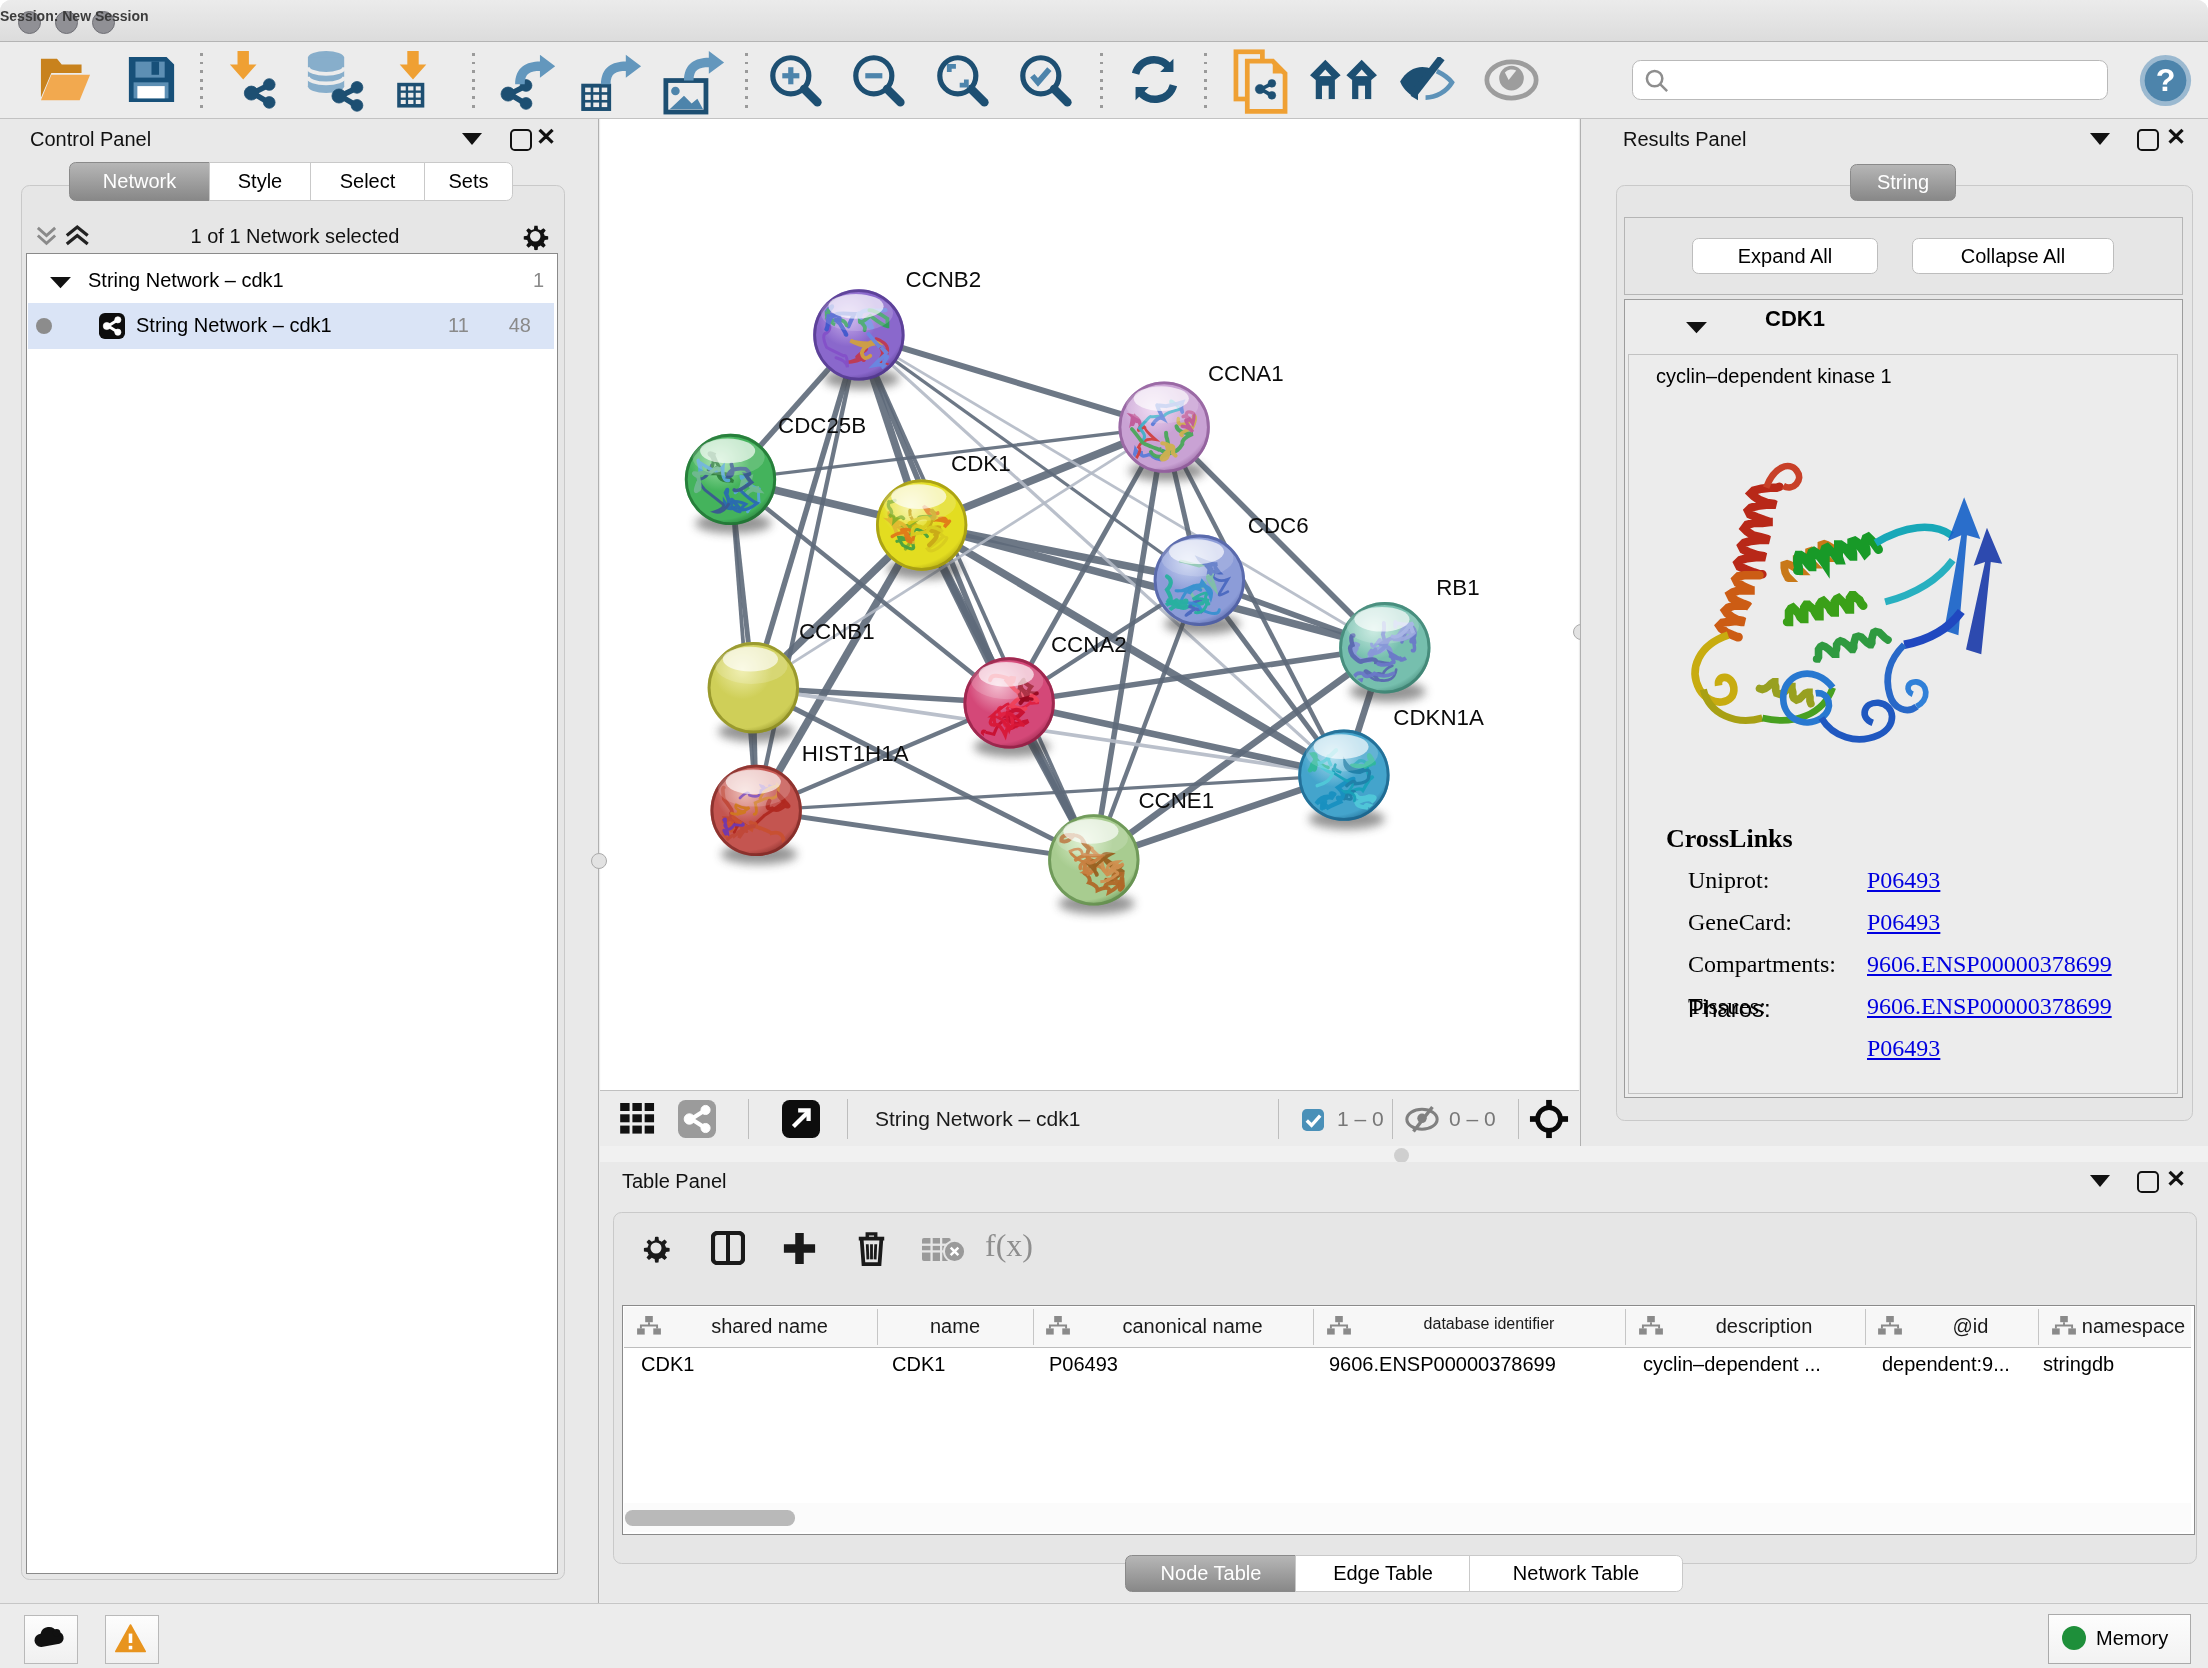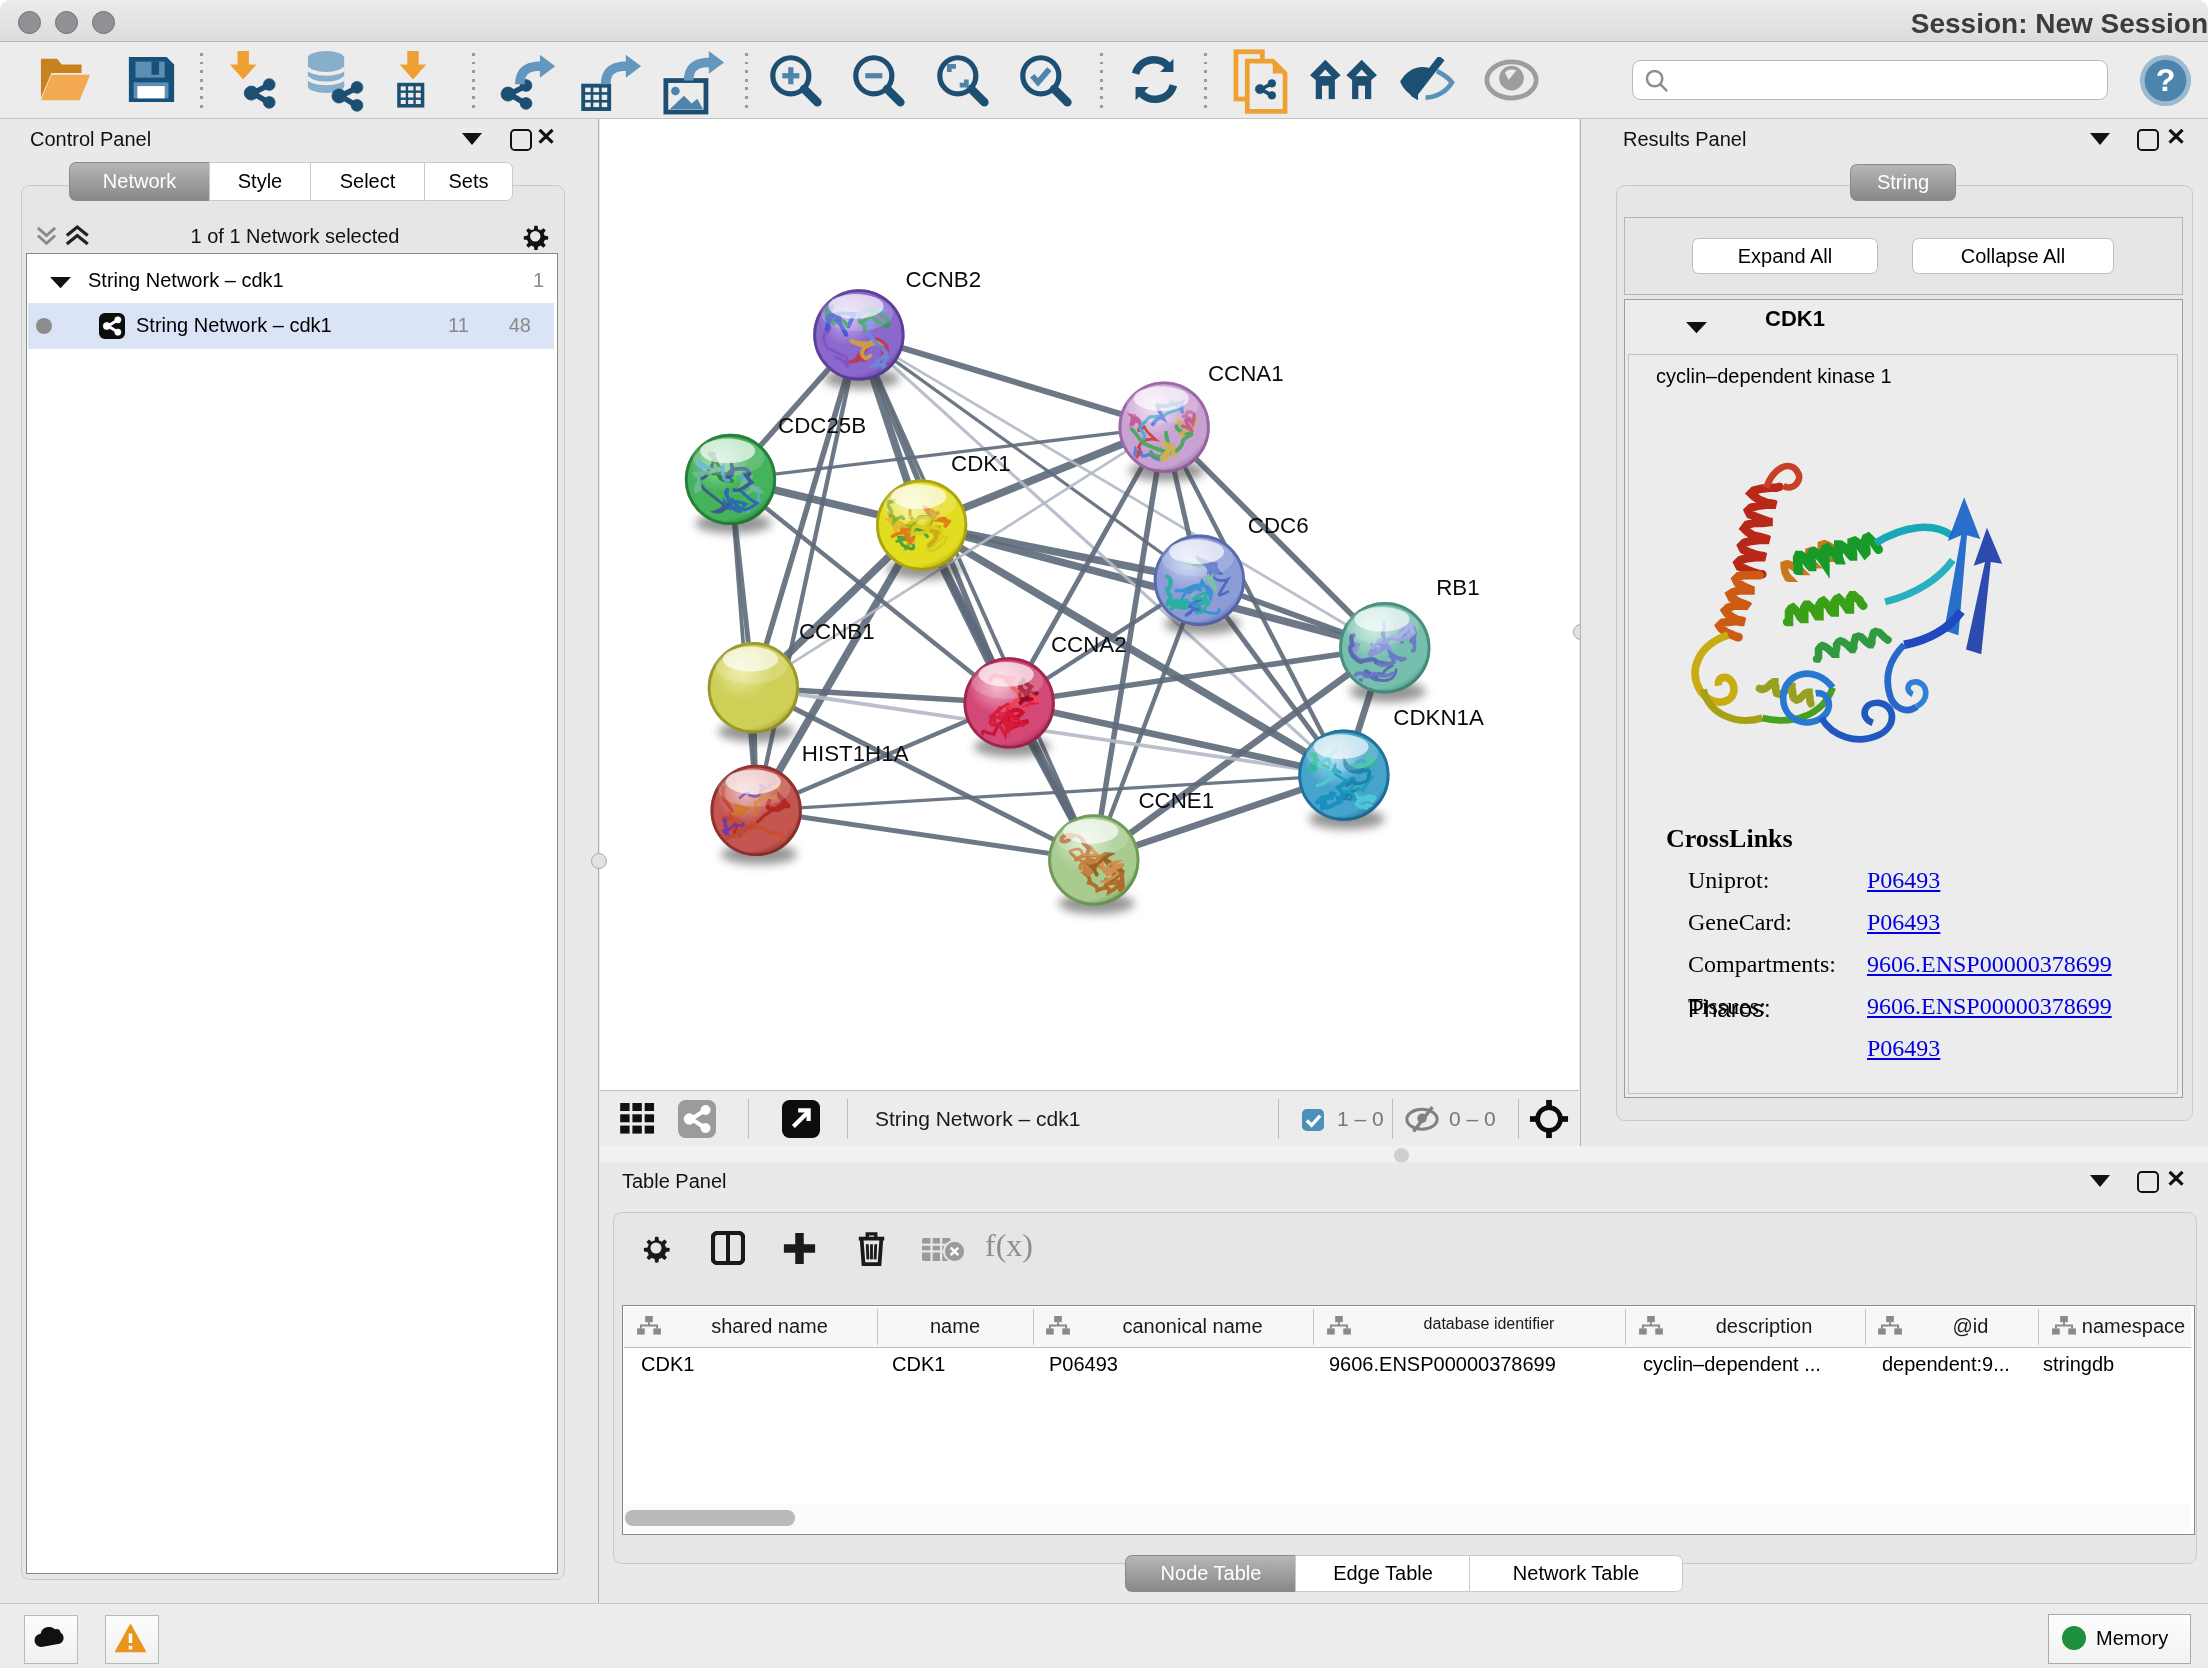--- a/index.html
+++ b/index.html
@@ -2,21 +2,21 @@
 <html style="font-size:15px"><head>
 <meta charset="utf-8">
 <style>
   html,body{margin:0;padding:0;}
   body{width:2208px;height:1668px;font-family:"Liberation Sans",sans-serif;background:#fff;overflow:hidden;}
   .abs{position:absolute;}
   #win{position:relative;width:2208px;height:1668px;background:#ececec;border-radius:11.4px 11.4px 0 0;}
   
   #titlebar{left:0;top:0;width:2208px;height:41px;background:linear-gradient(#ebebeb,#dcdcdc);border-bottom:1px solid #b4b4b4;border-radius:11.4px 11.4px 0 0;}
   .tlight{top:10.5px;width:21px;height:21px;border-radius:50%;background:#909095;border:1px solid #707076;}
-  #title{width:2208px;top:7.6px;text-align:right;font-size:28px;color:#3c3c3c;font-weight:bold;}
+  #title{width:2208px;top:7.6px;text-align:left;font-size:14px;color:#3c3c3c;font-weight:bold;}
   
   #toolbar{left:0;top:42px;width:2208px;height:76px;background:#ececec;border-bottom:1px solid #c2c2c2;}
   .vdots{top:11.4px;width:2.9px;height:59px;background-image:repeating-linear-gradient(#9a9a9a 0 2.9px,transparent 2.9px 8.6px);}
   #searchbox{left:1632px;top:18px;width:474px;height:38px;background:#fff;border:1.9px solid #b9b9b9;border-radius:8.6px;}
   
   .paneltitle{font-size:20px;color:#111;}
   .ptri{width:0;height:0;border-left:10.5px solid transparent;border-right:10.5px solid transparent;border-top:12.4px solid #111;}
   .pbox{width:18px;height:18px;border:2.9px solid #111;border-radius:4.8px;}
   .px{font-size:24px;font-weight:bold;color:#111;line-height:19px;}
   .tab{position:absolute;z-index:6;top:0;height:37px;line-height:37px;text-align:center;font-size:20px;background:#fff;border:1px solid #c9c9c9;color:#000;}

